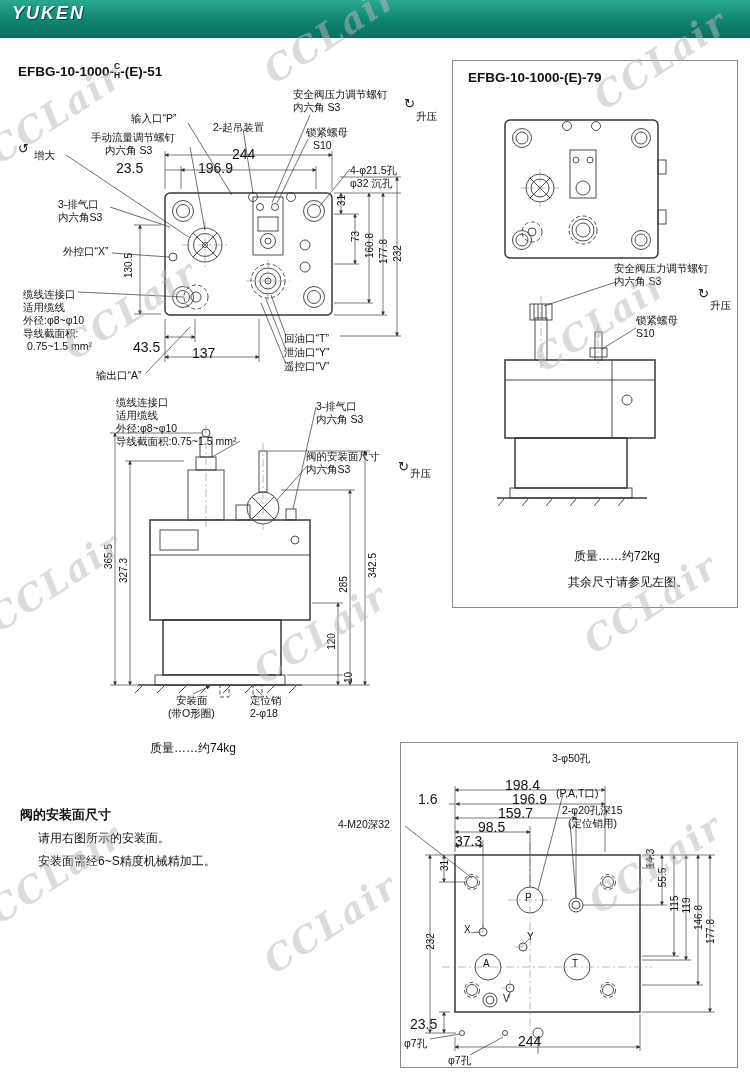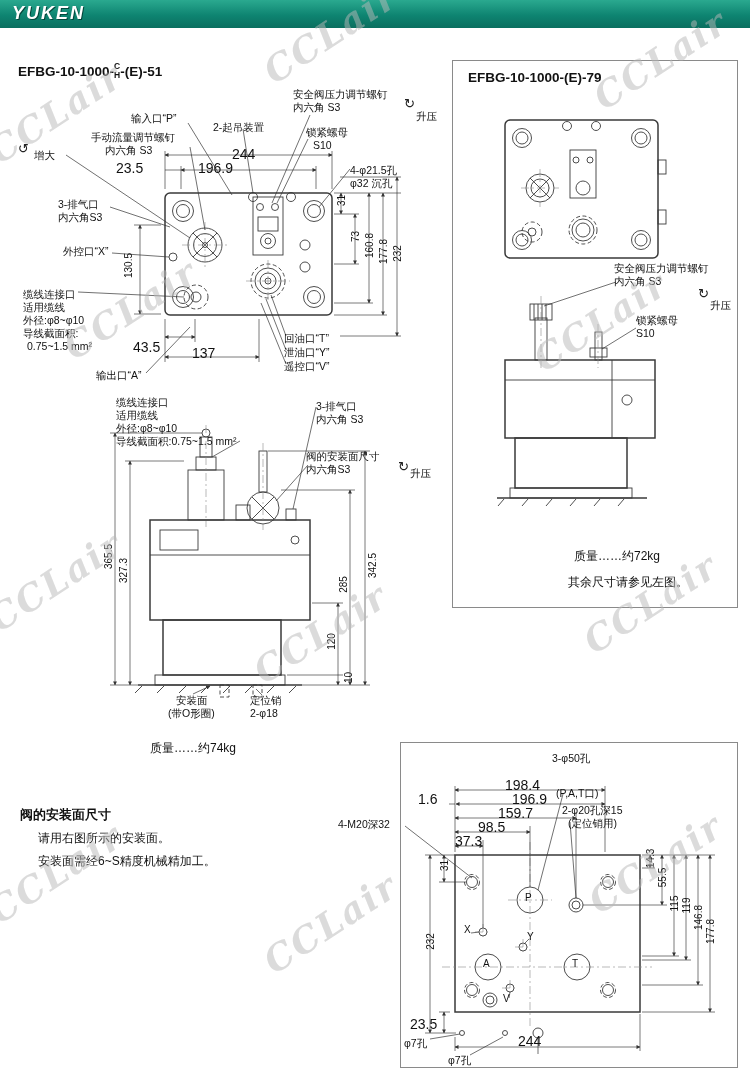--- a/index.html
+++ b/index.html
@@ -1,20 +1,20 @@
 <!DOCTYPE html>
 <html><head>
 <meta charset="utf-8">
 <style>
   * { margin:0; padding:0; box-sizing:border-box; }
   html,body { background:#ffffff; }
   body { font-family:"Liberation Sans","DejaVu Sans",sans-serif; color:#111; }
   .page { position:relative; width:750px; height:1076px; background:#fff; overflow:hidden; }
 
-  .topbar { position:absolute; left:0; top:0; width:750px; height:28px; z-index:4;
+  .topbar { position:absolute; left:0; top:0; width:750px; height:38px; z-index:4;
             background:linear-gradient(180deg,#2aa98f 0%,#0e8471 55%,#0a6f5f 100%); }
   .logo { position:absolute; left:12px; top:3px; font-size:18px; font-weight:bold; font-style:italic;
           letter-spacing:2px; color:#fff; text-shadow:1px 1px 0 #05473c; }
 
   .wm { position:absolute; z-index:8; font-family:"DejaVu Serif","Liberation Serif",serif;
         font-style:italic; font-weight:bold; font-size:36px; letter-spacing:2px;
         color:#b9b9b9; opacity:.5; transform:rotate(-33deg); pointer-events:none; white-space:nowrap; }
 
   svg.draw { position:absolute; z-index:2; overflow:visible; }
   svg.draw line, svg.draw rect, svg.draw circle, svg.draw path { stroke:#3a3a3a; stroke-width:.9; fill:none; }

